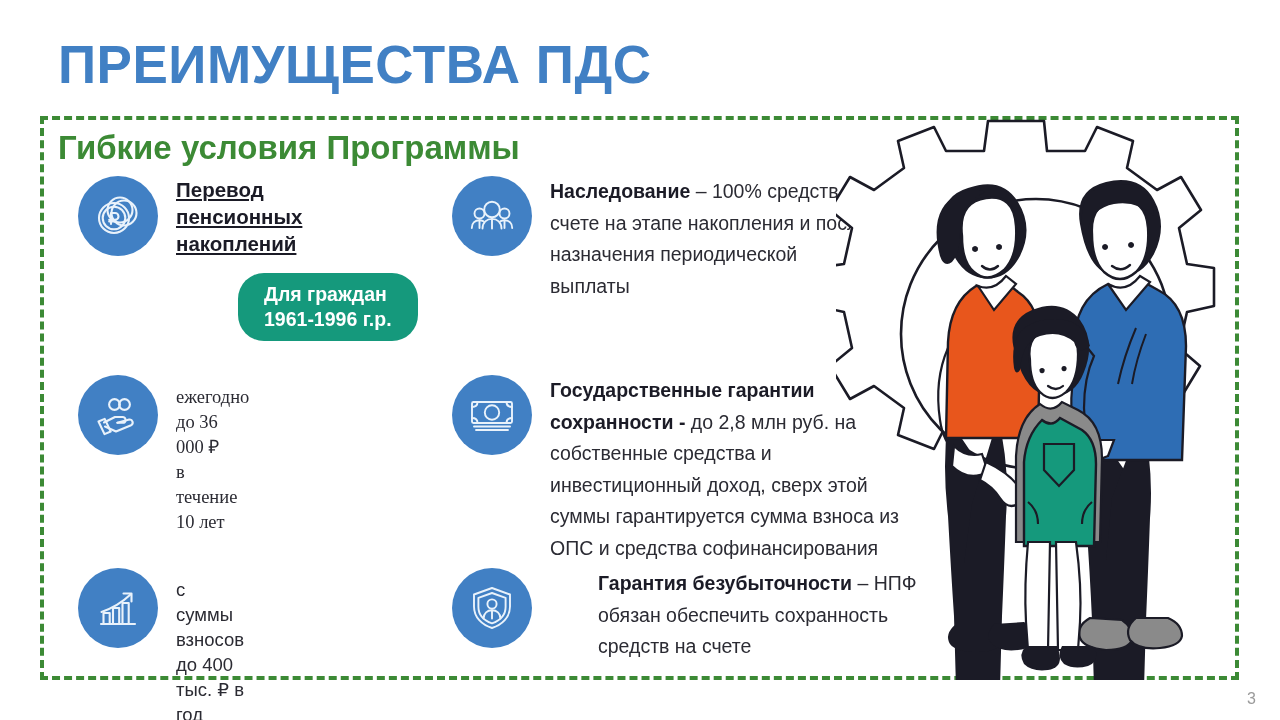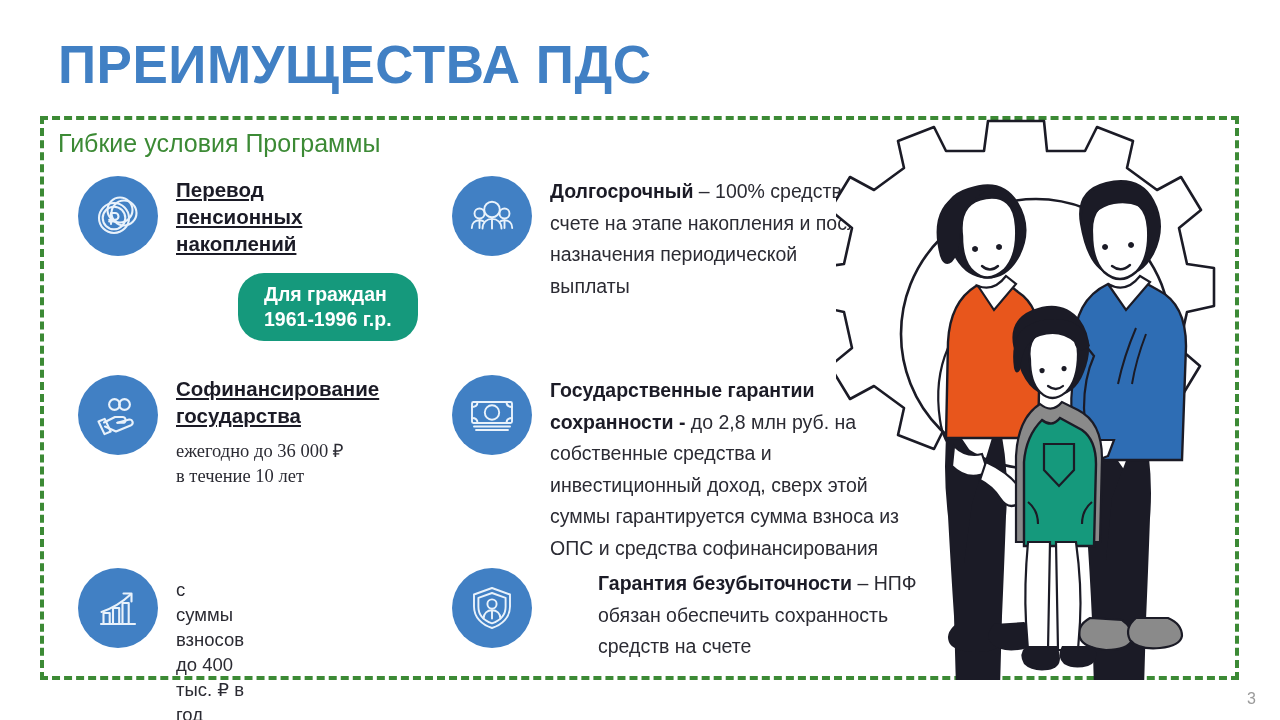--- a/index.html
+++ b/index.html
@@ -42,22 +42,22 @@
     width: 1199px;
     height: 564px;
     border: 4px dashed #3C8A35;
     box-sizing: border-box;
   }
 
   #panel-subtitle {
     position: absolute;
     left: 58px;
     top: 129px;
-    font-size: 25px;
-    font-weight: normal;
+    font-size: 33px;
+    font-weight: bold;
     color: #3C8A35;
     white-space: nowrap;
   }
 
   
   .column {
     position: absolute;
   }
   #column-left  { left: 78px;  top: 176px; width: 370px; }
   #column-right { left: 452px; top: 176px; width: 420px; }
@@ -189,24 +189,20 @@
       <div class="benefit-icon">
         <svg width="52" height="52" viewBox="0 0 52 52" fill="none" stroke="#e9f2fb" stroke-width="2.1" stroke-linecap="round" stroke-linejoin="round">
           <circle cx="22.5" cy="15.5" r="5.4"></circle>
           <circle cx="32.5" cy="15.5" r="5.4"></circle>
           <path d="M12 33.5 l11-5.5 h7.6 a2.9 2.9 0 0 1 0 5.8 h-5.2"></path>
           <path d="M25.4 33.8 l11.8-3.2 a3 3 0 0 1 1.9 5.6 L24 42.5 l-11-5"></path>
           <path d="M6.5 32.5 l6.2-2.6 6 12.6 -6.2 2.6 z"></path>
         </svg>
       </div>
       <div class="benefit-body">
-        <p class="benefit-heading">
-          <span>Софинансирование</span><br>
-          <span>государства</span>
-        </p>
         <p class="benefit-sub" style="margin-top:10px;font-family:Liberation Serif, serif;">
           <span>ежегодно до 36 000 ₽</span><br>
           <span>в течение 10 лет</span>
         </p>
       </div>
     </div>
 
     <div class="benefit-item" style="top:392px;">
       <div class="benefit-icon">
         <svg width="52" height="52" viewBox="0 0 52 52" fill="none" stroke="#e9f2fb" stroke-width="2.1" stroke-linecap="round" stroke-linejoin="round">
@@ -239,21 +235,21 @@
           <circle cx="13.5" cy="23.5" r="5"></circle>
           <path d="M5.8 38 c0-5 3.4-7.7 7.7-7.7 c1.4 0 2.6 .3 3.7 .8"></path>
           <path d="M13.5 30.3 v7.7"></path>
           <circle cx="38.5" cy="23.5" r="5"></circle>
           <path d="M46.2 38 c0-5-3.4-7.7-7.7-7.7 c-1.4 0-2.6 .3-3.7 .8"></path>
           <path d="M38.5 30.3 v7.7"></path>
         </svg>
       </div>
       <div class="benefit-body" style="width:330px;">
         <p class="benefit-para">
-          <span class="lead">Долгосрочный</span><span> – 100% средств на счете на этапе накопления и после назначения периодической выплаты</span>
+          <span class="lead">Наследование</span><span> – 100% средств на счете на этапе накопления и после назначения периодической выплаты</span>
         </p>
       </div>
     </div>
 
     <div class="benefit-item" style="top:199px;">
       <div class="benefit-icon">
         <svg width="52" height="52" viewBox="0 0 52 52" fill="none" stroke="#e9f2fb" stroke-width="1.9" stroke-linecap="round" stroke-linejoin="round">
           <rect x="6" y="13" width="40" height="21" rx="1.5"></rect>
           <path d="M6 18 c3.4 0 5.5-2 5.5-5 M46 18 c-3.4 0-5.5-2-5.5-5
                    M6 29 c3.4 0 5.5 2 5.5 5 M46 29 c-3.4 0-5.5 2-5.5 5"></path>

